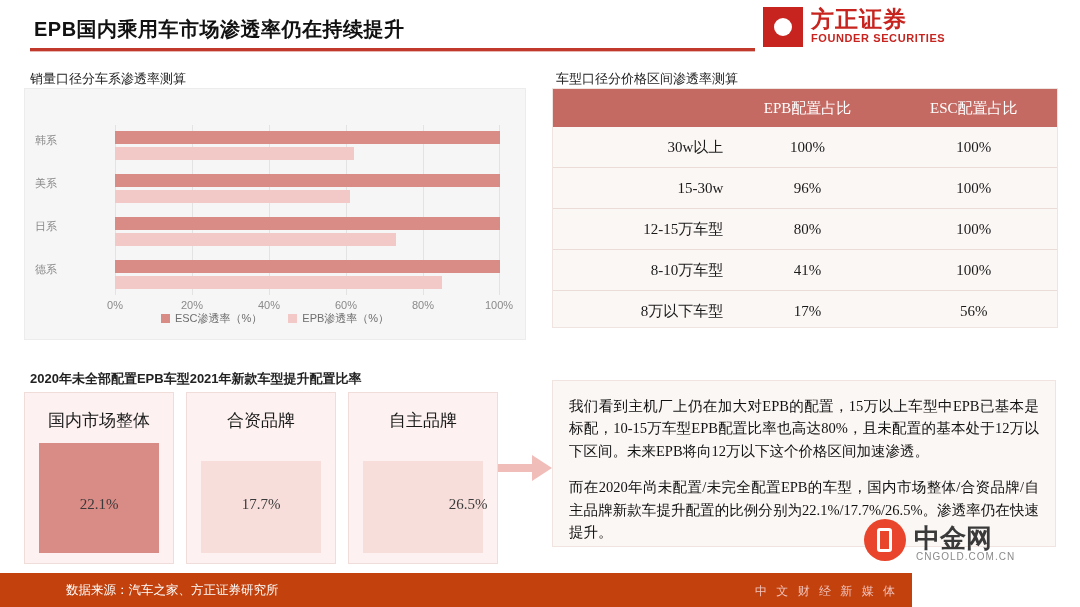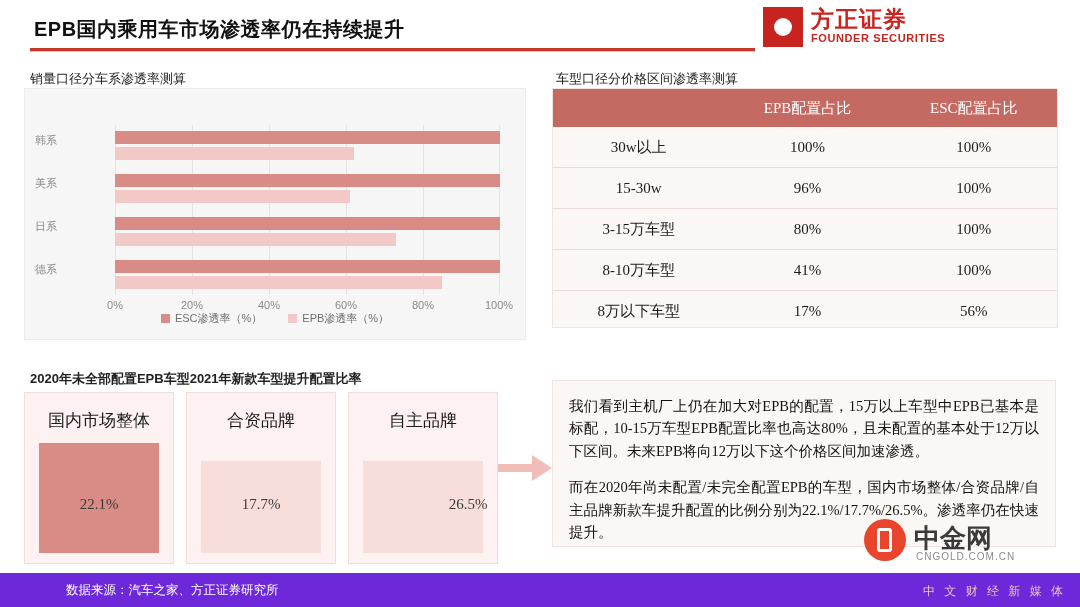--- a/index.html
+++ b/index.html
@@ -108,21 +108,21 @@
     background:#c46a63;color:#ffffff;font-weight:normal;
     font-size:15px;height:36px;text-align:center;
     font-family:"Liberation Serif", serif;
   }
   table.data tbody td{
     font-size:15px;color:#1a1a1a;text-align:center;height:38px;
     border-bottom:1px solid #ecdcd8;
     font-family:"Liberation Serif", serif;
   }
   table.data tbody tr:last-child td{border-bottom:none;}
-  table.data tbody td.rowhead{text-align:center;}
+  table.data tbody td.rowhead{text-align:right;}
 
   
   .cards{
     position:absolute;left:24px;top:392px;width:500px;height:143px;
   }
   .card{
     position:absolute;top:0;width:148px;height:170px;
     background:#fdf2f1;border:1px solid #f0dcd9;
   }
   .card .ctitle{
@@ -162,22 +162,22 @@
   }
   .textpanel p{
     margin:0 0 14px 0;
     font-size:14.5px;line-height:1.55;color:#111;
     font-family:"Liberation Serif", serif;
     text-align:justify;
   }
 
   
   .footer{
-    position:absolute;left:0;bottom:0;width:1080px;height:34px;
-    background:#6d28d9;
+    position:absolute;left:0;bottom:0;width:912px;height:34px;
+    background:#c2410c;
   }
   .footer .src{
     position:absolute;left:66px;top:9px;font-size:12.5px;color:#ffffff;
   }
   .footer .wm{
     position:absolute;right:14px;top:10px;font-size:12px;color:#f2c3bd;letter-spacing:3px;
   }
 
   
   .wm-logo{
@@ -282,21 +282,21 @@
         <td class="rowhead">30w以上</td>
         <td>100%</td>
         <td>100%</td>
       </tr>
       <tr>
         <td class="rowhead">15-30w</td>
         <td>96%</td>
         <td>100%</td>
       </tr>
       <tr>
-        <td class="rowhead">3-15万车型</td>
+        <td class="rowhead">12-15万车型</td>
         <td>80%</td>
         <td>100%</td>
       </tr>
       <tr>
         <td class="rowhead">8-10万车型</td>
         <td>41%</td>
         <td>100%</td>
       </tr>
       <tr>
         <td class="rowhead">8万以下车型</td>

